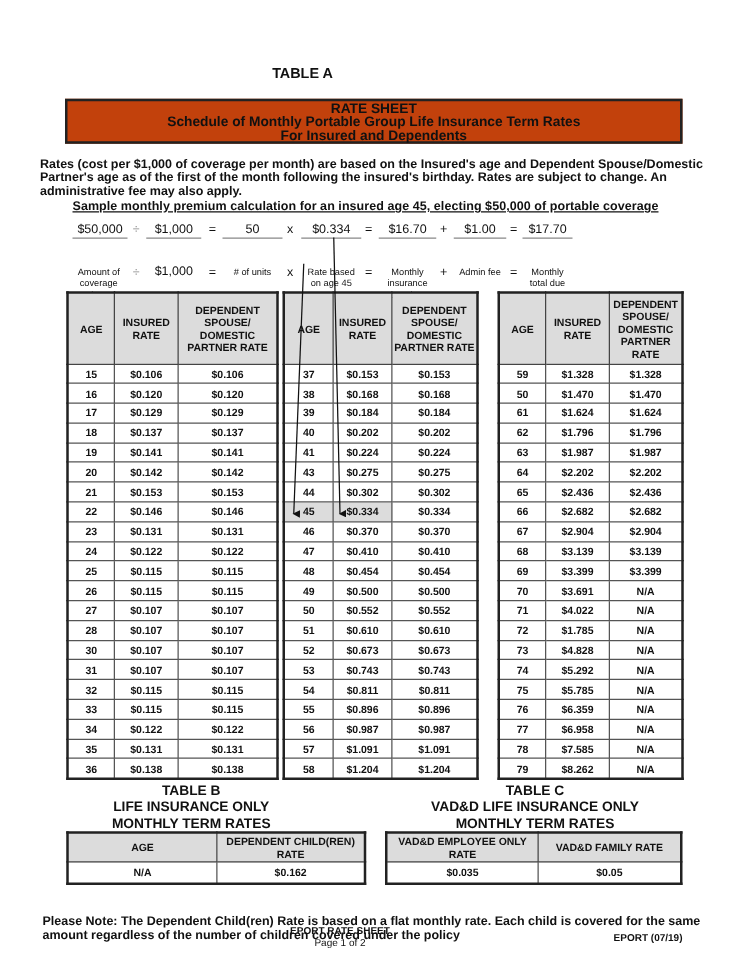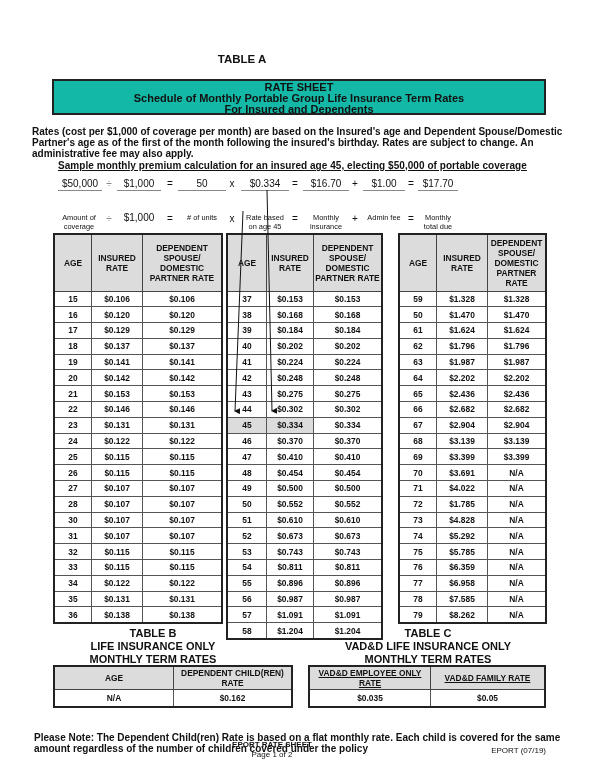--- a/index.html
+++ b/index.html
@@ -3,21 +3,21 @@
 <meta charset="utf-8">
 <style>
   html, body { margin: 0; padding: 0; background: #ffffff; }
   body { width: 600px; height: 776px; position: relative; overflow: hidden;
          font-family: "Liberation Sans", "DejaVu Sans", sans-serif; color: #111; }
   .abs { position: absolute; }
   .center { text-align: center; }
   .b { font-weight: bold; }
 
   #title-a { left: 0; width: 484px; top: 53px; font-size: 11.5px; font-weight: bold; line-height: 13px; }
-  #rate-box { left: 52px; top: 79px; width: 494px; height: 36px; background: #14b8a6;
+  #rate-box { left: 52px; top: 79px; width: 494px; height: 36px; background: #c2410c;
               border: 2px solid #222; box-sizing: border-box; font-size: 11px; font-weight: bold;
               line-height: 11px; padding-top: 1px; }
   #intro { left: 32px; top: 126px; width: 550px; font-size: 10px; font-weight: bold; line-height: 11px; }
 
   #calc-title { left: 58px; top: 160px; font-size: 10px; font-weight: bold; text-decoration: underline; letter-spacing: 0.05px; }
   .calc-row { position: absolute; font-size: 10px; }
   .calc-val { position: absolute; text-align: center; border-bottom: 1px solid #888; padding-bottom: 1px; }
   .calc-op { position: absolute; text-align: center; width: 12px; }
   .calc-lbl { position: absolute; text-align: center; font-size: 7.4px; line-height: 9px; }
 
@@ -26,21 +26,21 @@
   table.rates td { border: 1px solid #555; text-align: center; height: 14.8px; padding: 0; }
   table.rates tr.hl td.hl { background: #dcdcdc; }
 
   .sub-title { position: absolute; font-size: 11px; font-weight: bold; line-height: 13px; text-align: center; }
   table.small { position: absolute; border-collapse: collapse; font-size: 8.4px; font-weight: bold; border: 2px solid #222; }
   table.small th { background: #dcdcdc; border: 1px solid #444; line-height: 10px; padding: 1px 2px; }
   table.small td { border: 1px solid #555; text-align: center; height: 14px; }
 
   #note { left: 34px; top: 732px; width: 540px; font-size: 10px; font-weight: bold; line-height: 11px; }
   #footer-center { left: 0; width: 544px; top: 740px; font-size: 8px; line-height: 10px; }
-  #footer-right { right: 54px; top: 746px; font-size: 8px; font-weight: normal; }
+  #footer-right { right: 54px; top: 746px; font-size: 8px; font-weight: bold; }
   svg#arrows { position: absolute; left: 0; top: 0; pointer-events: none; }
 </style>
 </head>
 <body>
 
 <div id="title-a" class="abs center">
   <div>TABLE A</div>
 </div>
 
 <div id="rate-box" class="abs center">
@@ -230,25 +230,20 @@
         <td>40</td>
         <td>$0.202</td>
         <td>$0.202</td>
       </tr>
       <tr>
         <td>41</td>
         <td>$0.224</td>
         <td>$0.224</td>
       </tr>
       <tr>
-        <td>42</td>
-        <td>$0.248</td>
-        <td>$0.248</td>
-      </tr>
-      <tr>
         <td>43</td>
         <td>$0.275</td>
         <td>$0.275</td>
       </tr>
       <tr>
         <td>44</td>
         <td>$0.302</td>
         <td>$0.302</td>
       </tr>
       <tr class="hl">
@@ -469,21 +464,21 @@
 </tbody>
   </table>
 
 <div class="sub-title" style="left:312px;width:232px;top:627px;">
   <div>TABLE C</div>
   <div>VAD&amp;D LIFE INSURANCE ONLY</div>
   <div>MONTHLY TERM RATES</div>
 </div>
 <table class="small" style="left:308px;top:665px;width:238px;">
   <tbody>
-      <tr style="height:16px;text-decoration:underline;">
+      <tr style="height:16px;">
     <th style="width:116px;">VAD&amp;D EMPLOYEE ONLY RATE</th>
     <th>VAD&amp;D FAMILY RATE</th>
   </tr>
   <tr>
     <td>$0.035</td>
     <td>$0.05</td>
   </tr>
 </tbody>
   </table>
 

